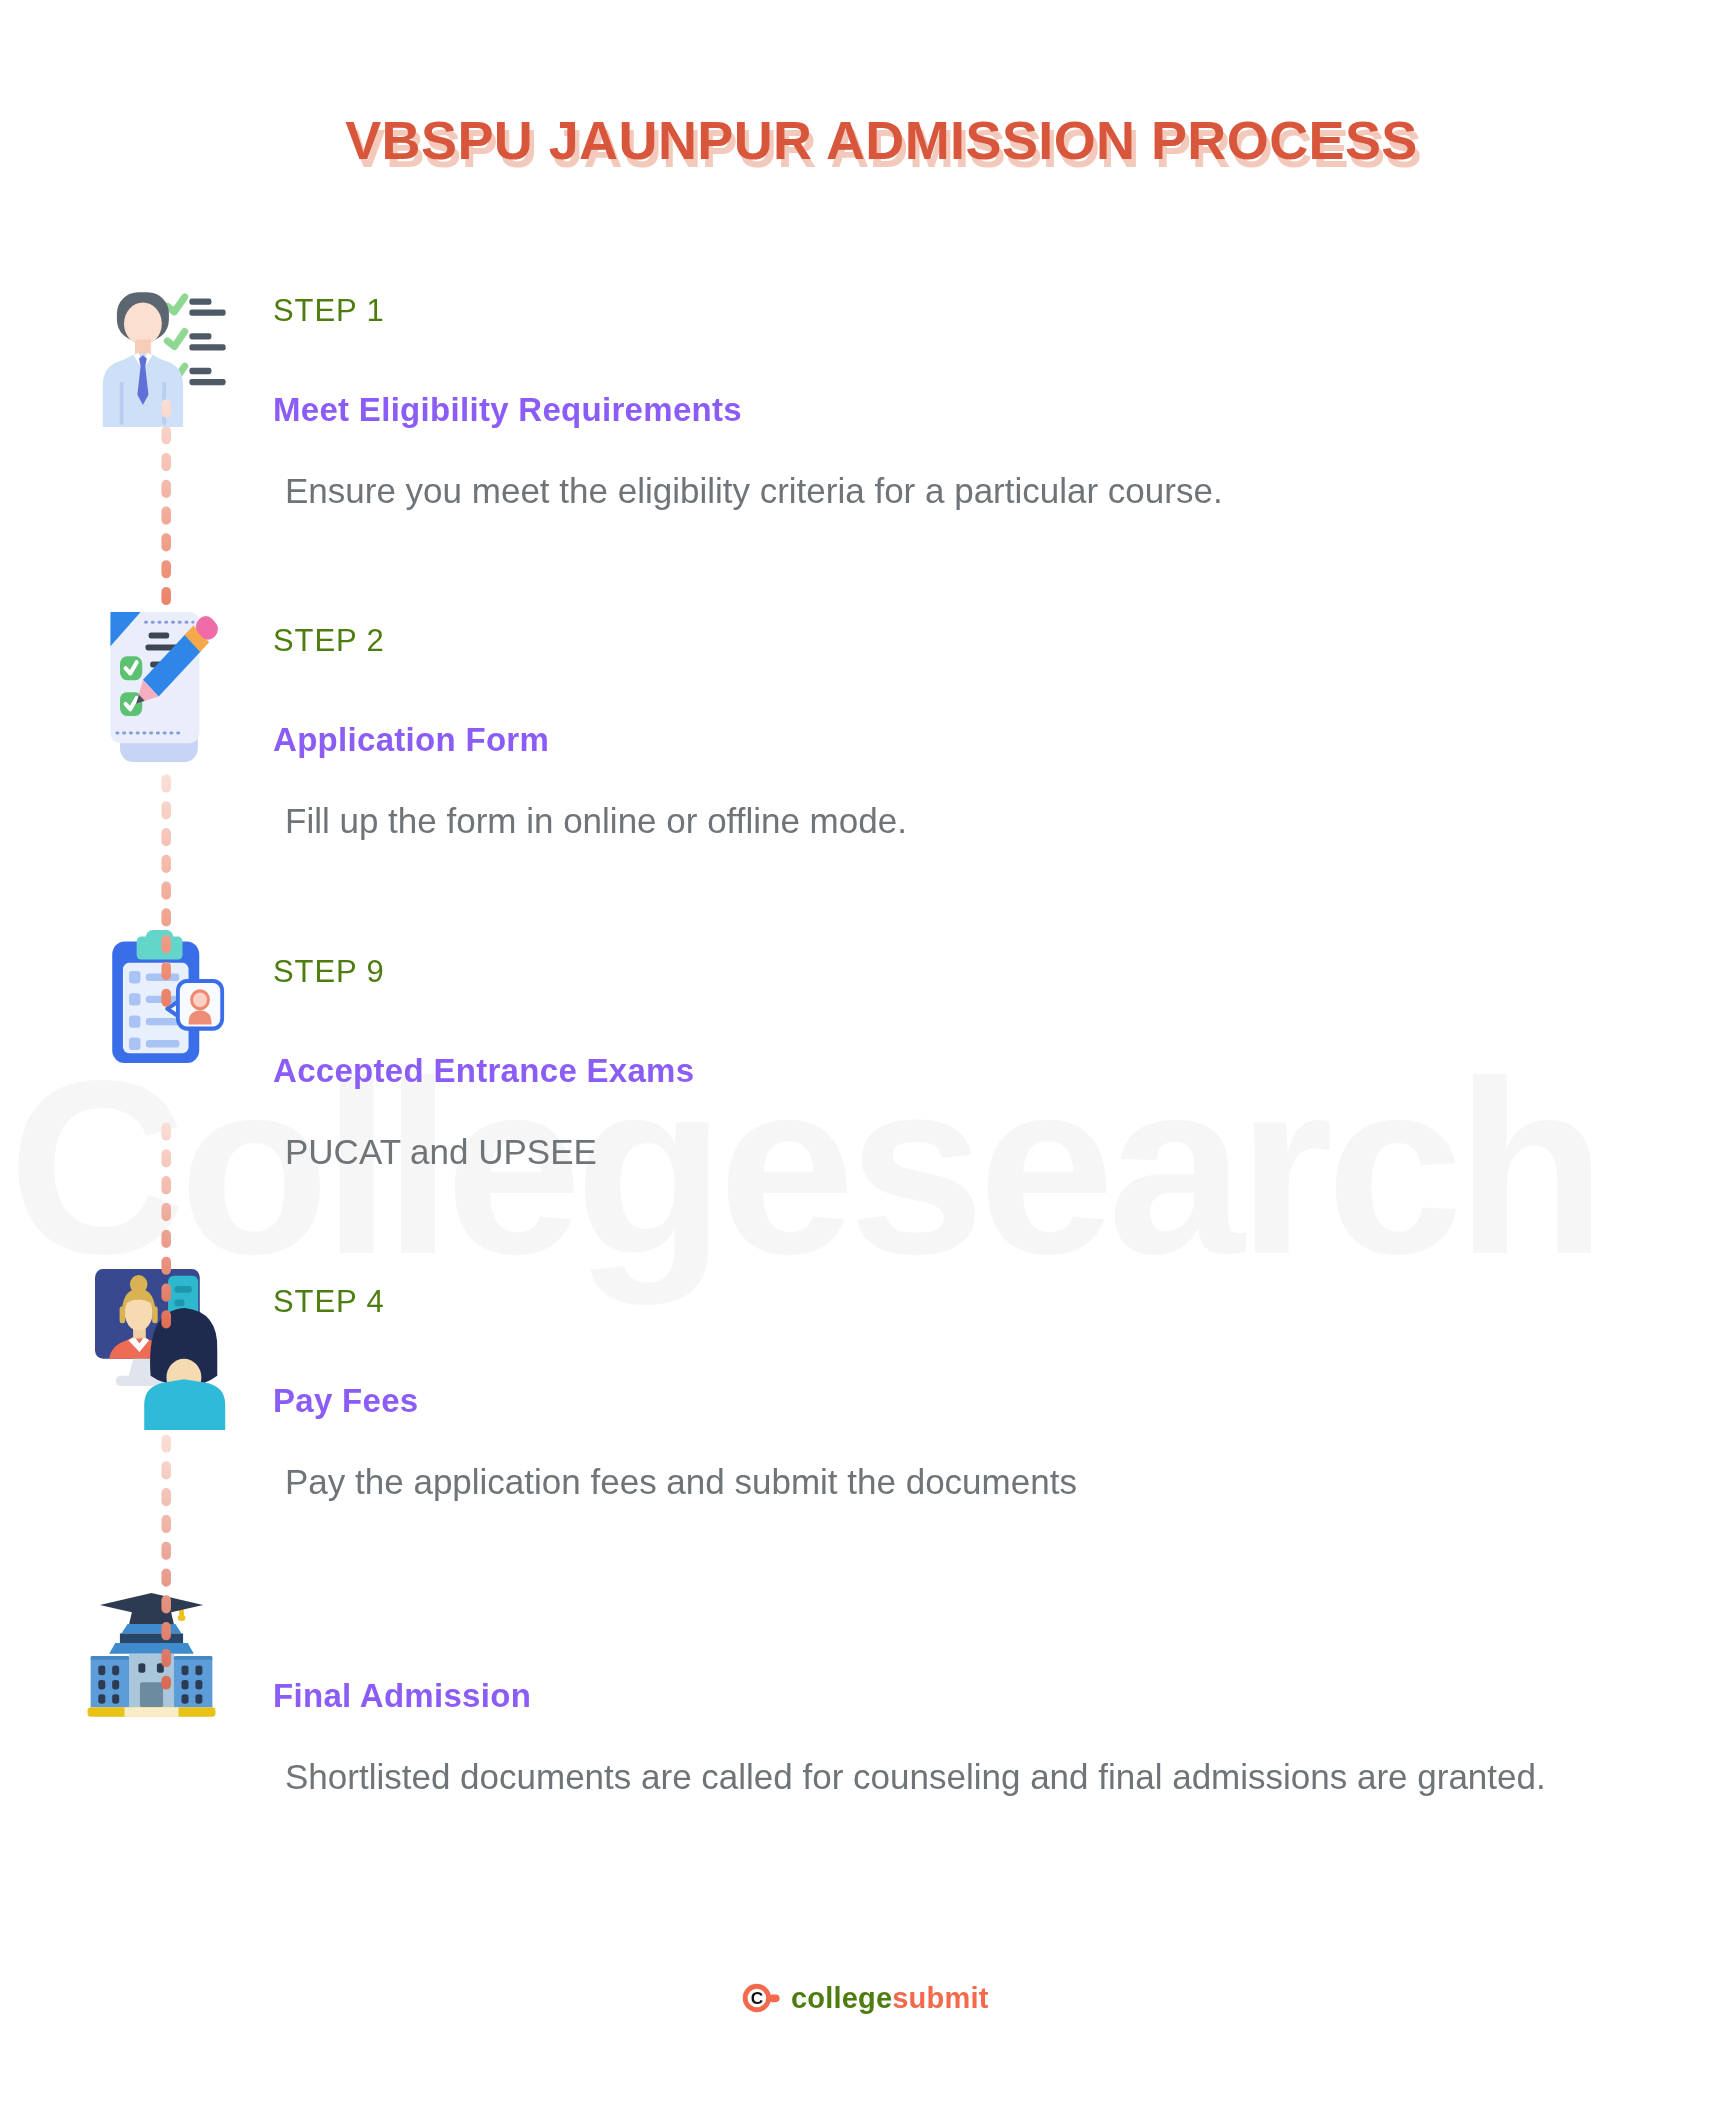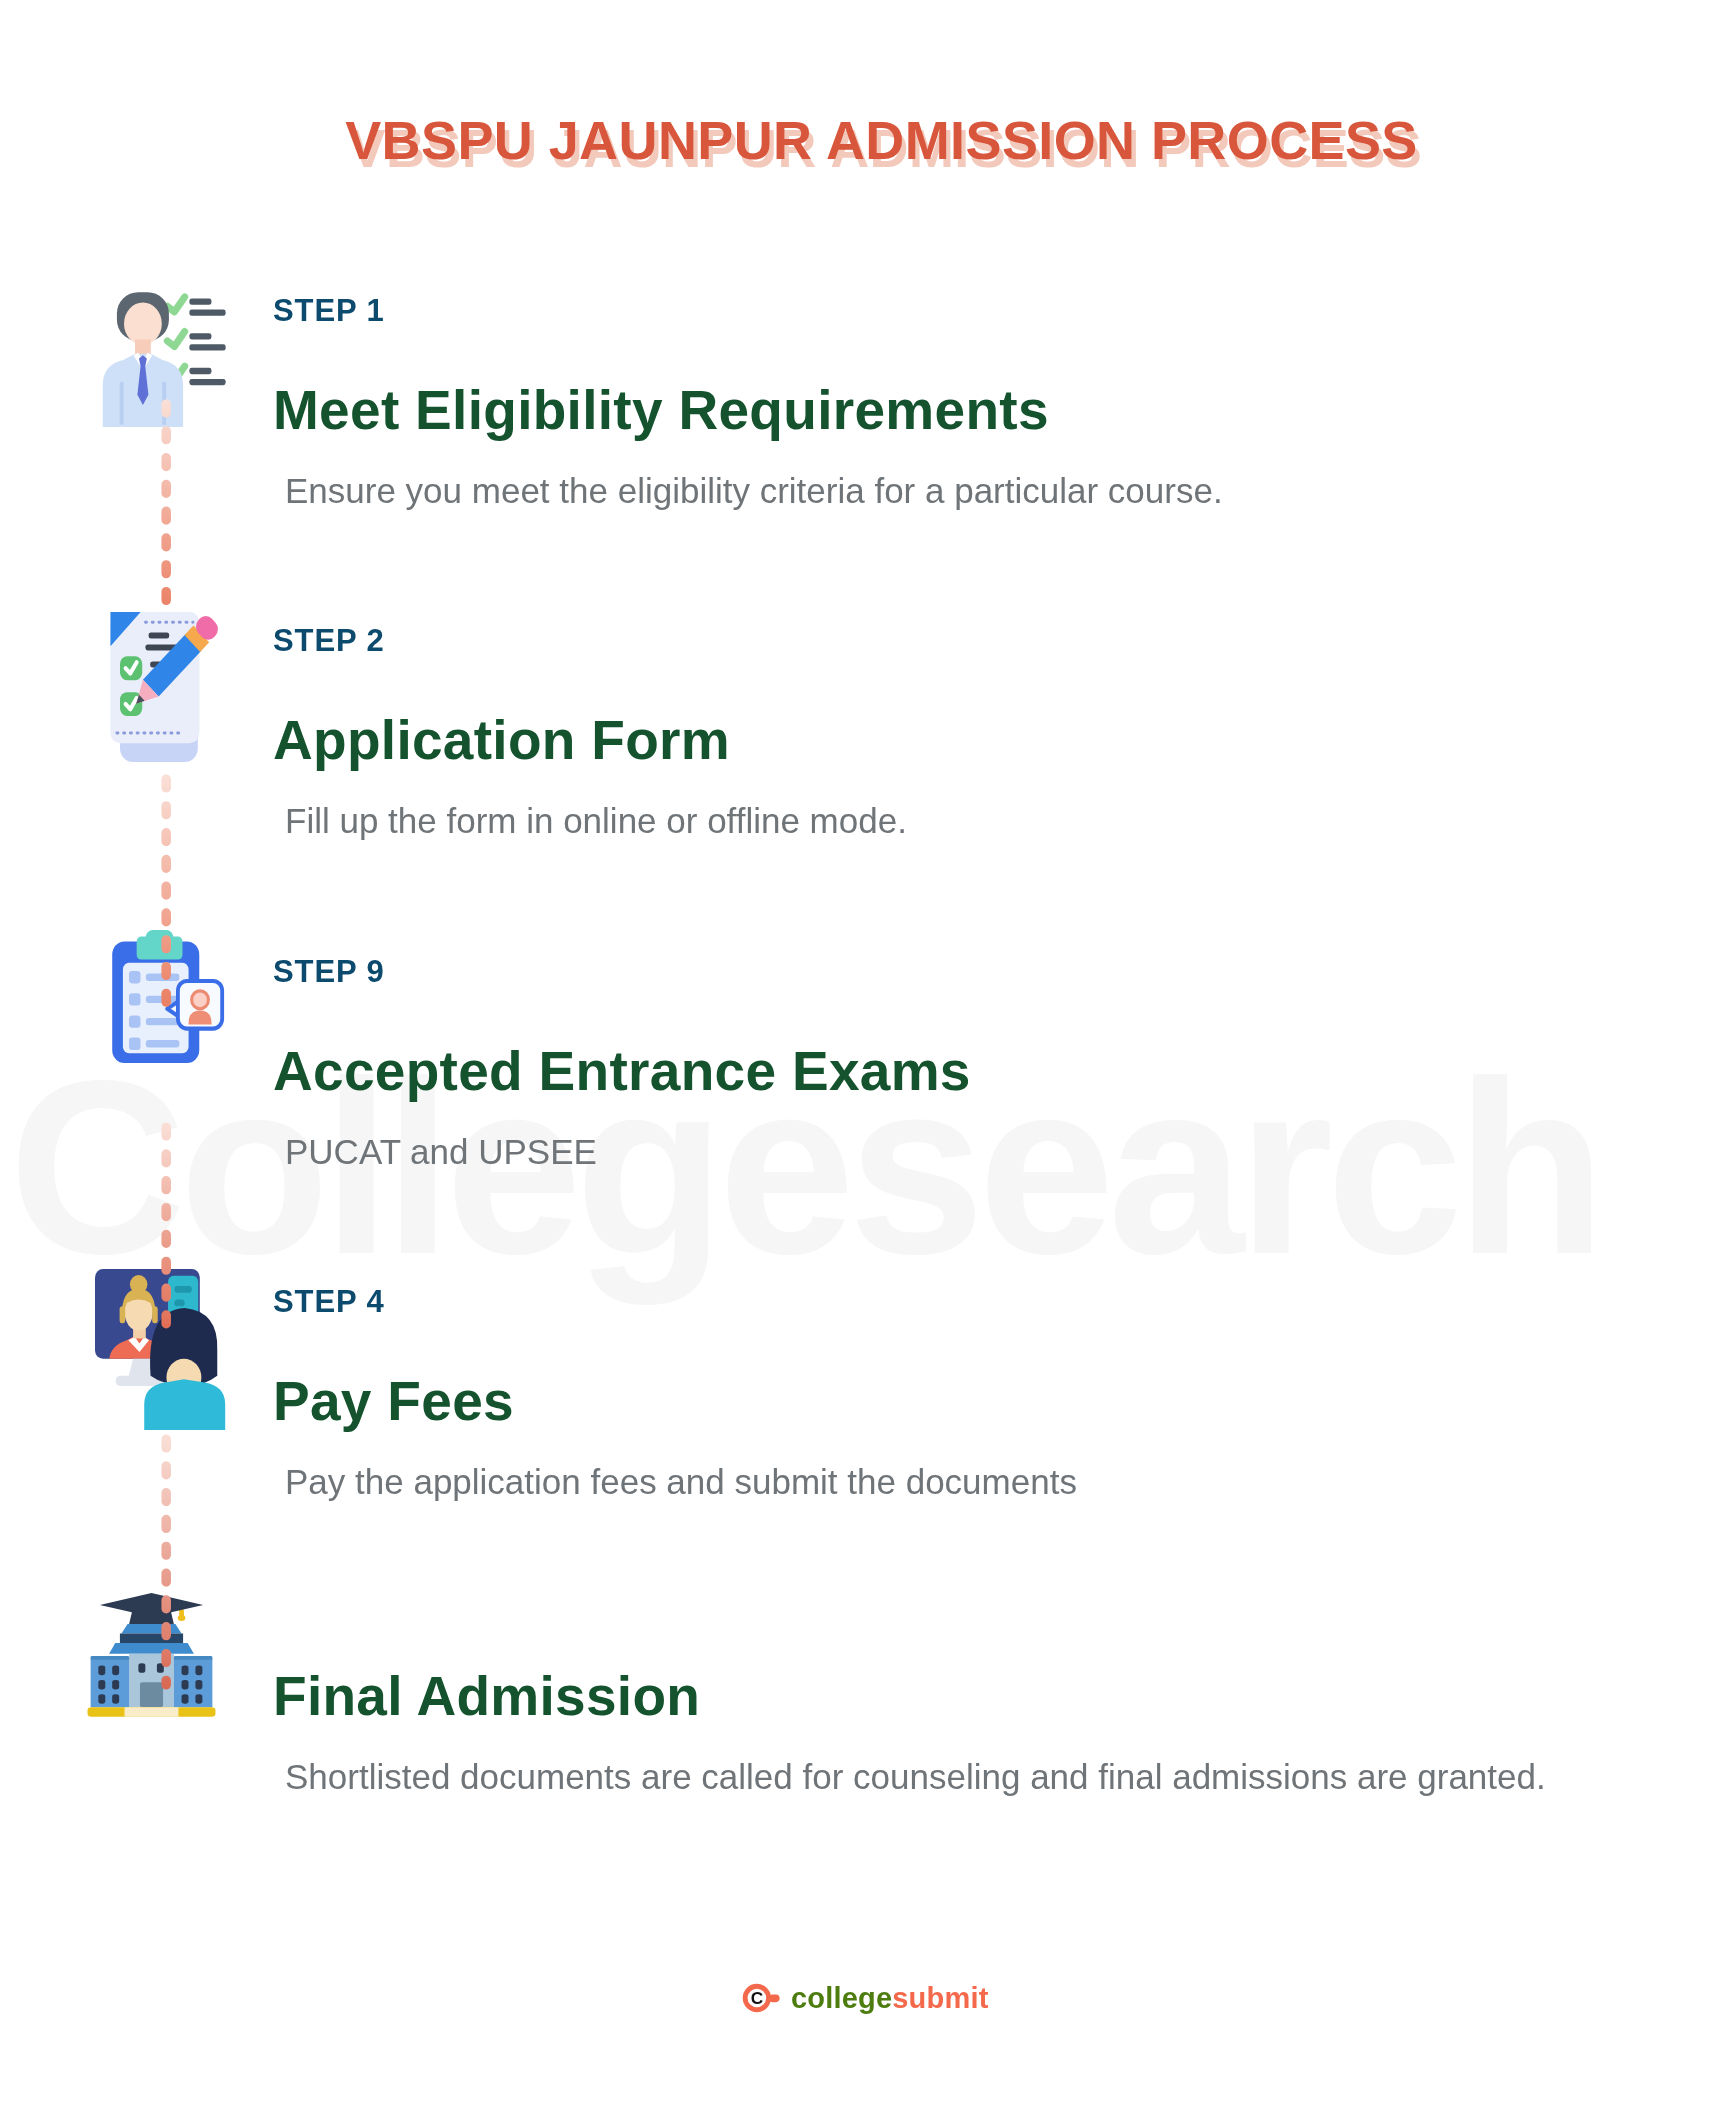--- a/index.html
+++ b/index.html
@@ -17,22 +17,22 @@
   
   h1.title{
     position:absolute;left:0;top:109px;width:100%;margin:0;z-index:2;
     text-align:center;font-size:54px;font-weight:800;letter-spacing:0.4px;
     color:#D8573C;text-shadow:4.3px 7.8px 0 #F3C9BB;padding-left:17px;
   }
 
   
   .step{position:absolute;left:273px;z-index:2;}
   .s1{top:293px}.s2{top:623px}.s3{top:954px}.s4{top:1284px}.s5{top:1614px}
-  .label{font-size:31px;line-height:35px;font-weight:700;color:#0c4a6e;letter-spacing:0.9px;}
-  h2.stitle{margin:57px 0 0;font-size:55px;line-height:50px;font-weight:800;color:#14532d;letter-spacing:0.3px;}
+  .label{font-size:31px;line-height:35px;font-weight:400;color:#4d7c0f;letter-spacing:0.9px;}
+  h2.stitle{margin:57px 0 0;font-size:33px;line-height:50px;font-weight:800;color:#8b5cf6;letter-spacing:0.3px;}
   p.sdesc{margin:24px 12px 0;font-size:35px;line-height:63px;color:#6F7478;max-width:1323px;}
 
   
   .icon{position:absolute;z-index:1;}
   #icon1{left:98px;top:289px;width:130px;height:138px;}
   #icon2{left:93px;top:607px;width:131px;height:166px;}
   #icon3{left:100px;top:930px;width:126px;height:138px;}
   #icon4{left:95px;top:1269px;width:131px;height:161px;}
   #icon5{left:86px;top:1593px;width:131px;height:125px;}
 

